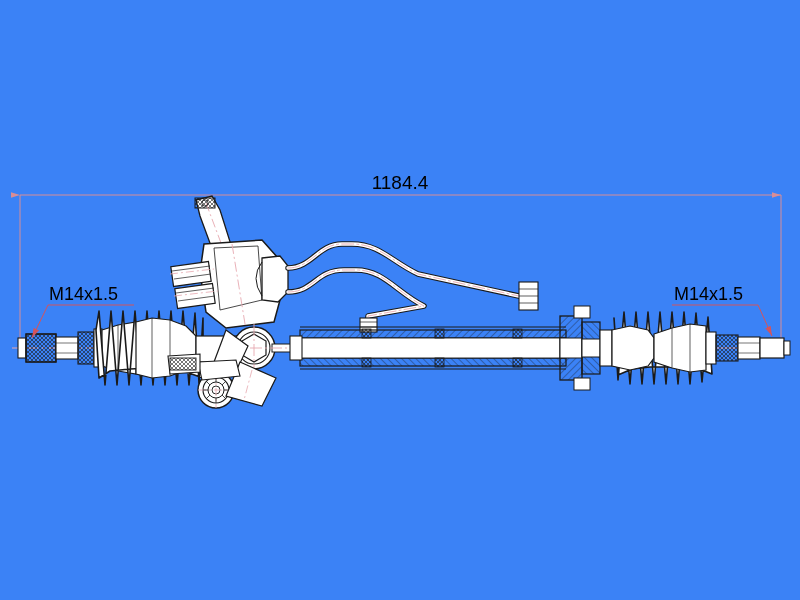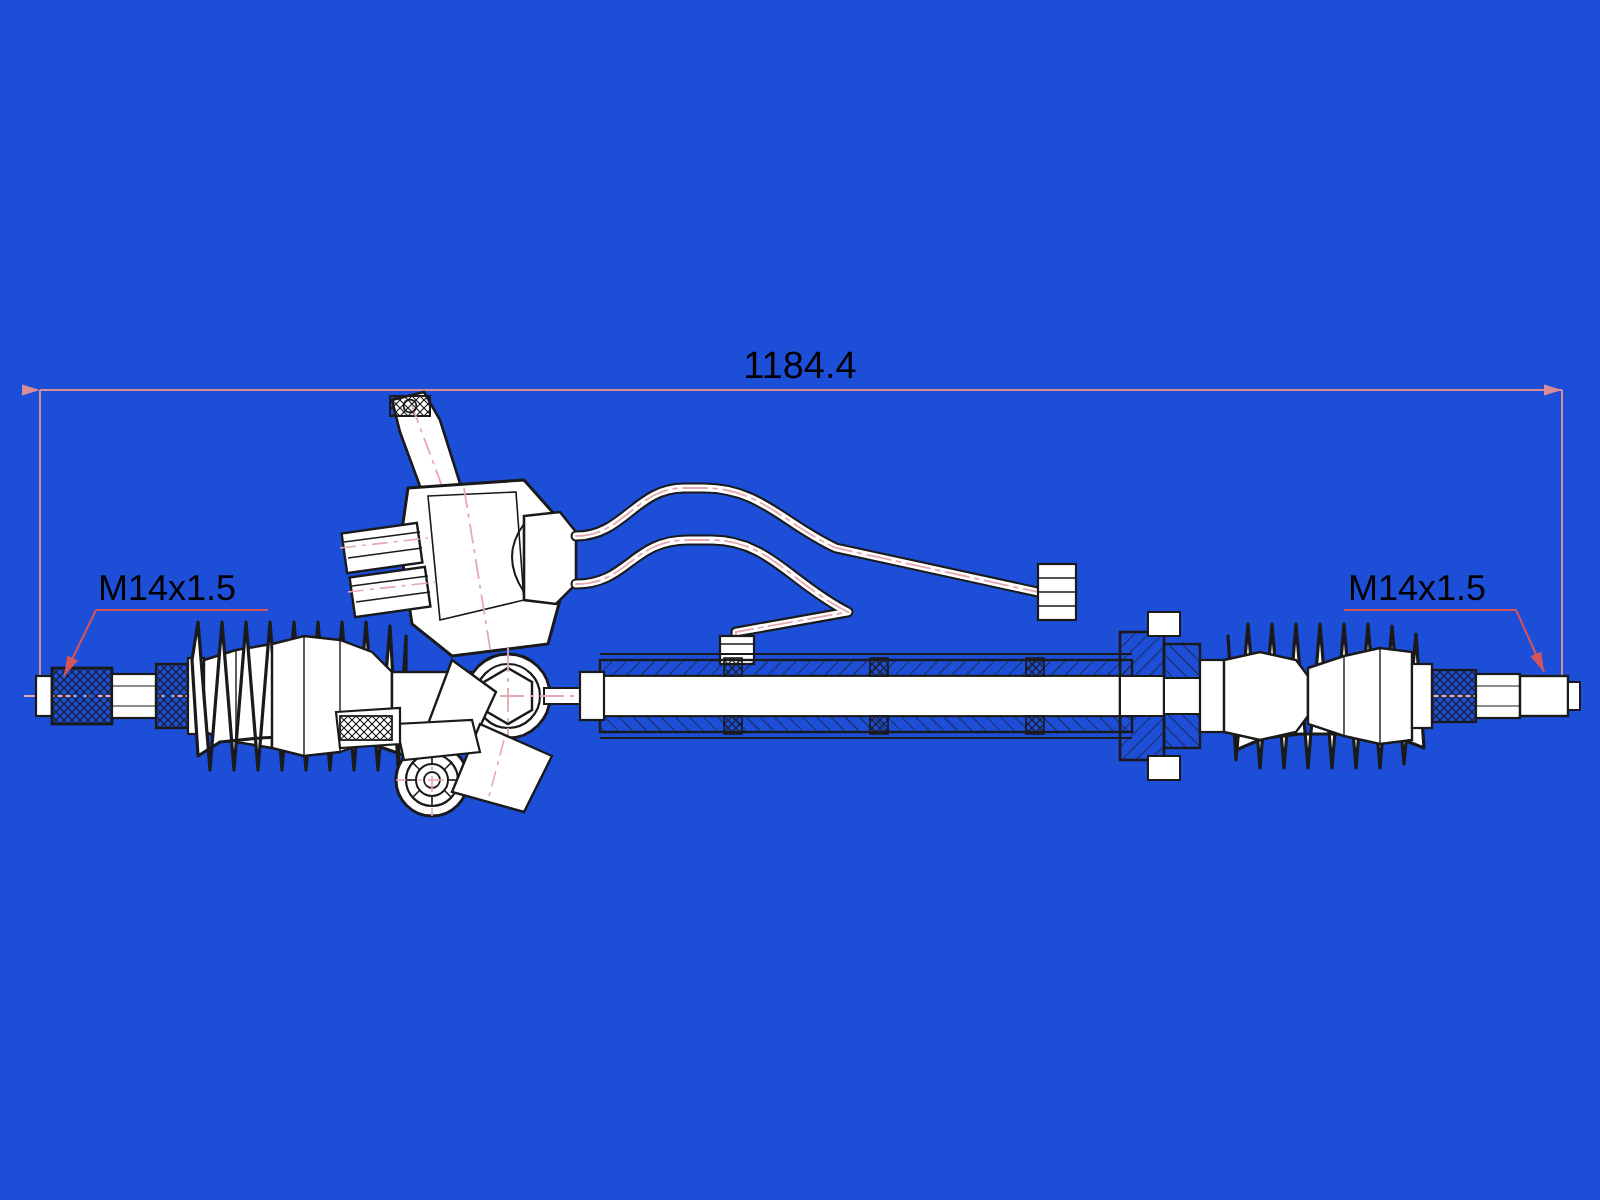--- a/index.html
+++ b/index.html
@@ -4,21 +4,21 @@
 <style>
   html, body {
     margin: 0;
     padding: 0;
     background: #ffffff;
   }
   #canvas {
     position: relative;
     width: 800px;
     height: 600px;
-    background: #1d4ed8;
+    background: #3b82f6;
     overflow: hidden;
     font-family: "Liberation Sans", sans-serif;
   }
   svg.drawing {
     position: absolute;
     left: 0;
     top: 0;
     width: 800px;
     height: 600px;
   }

